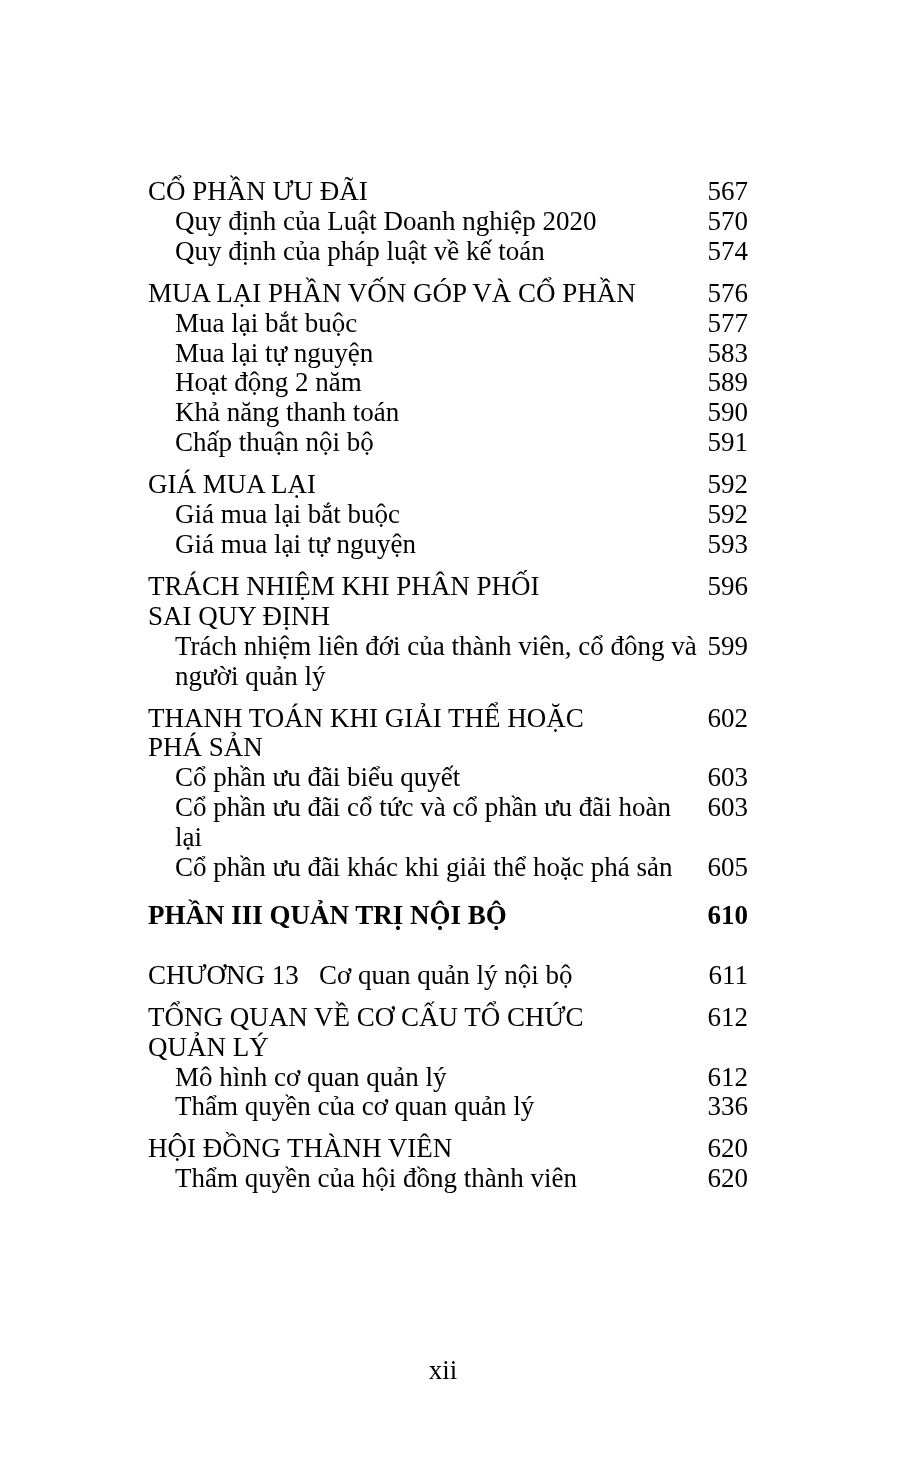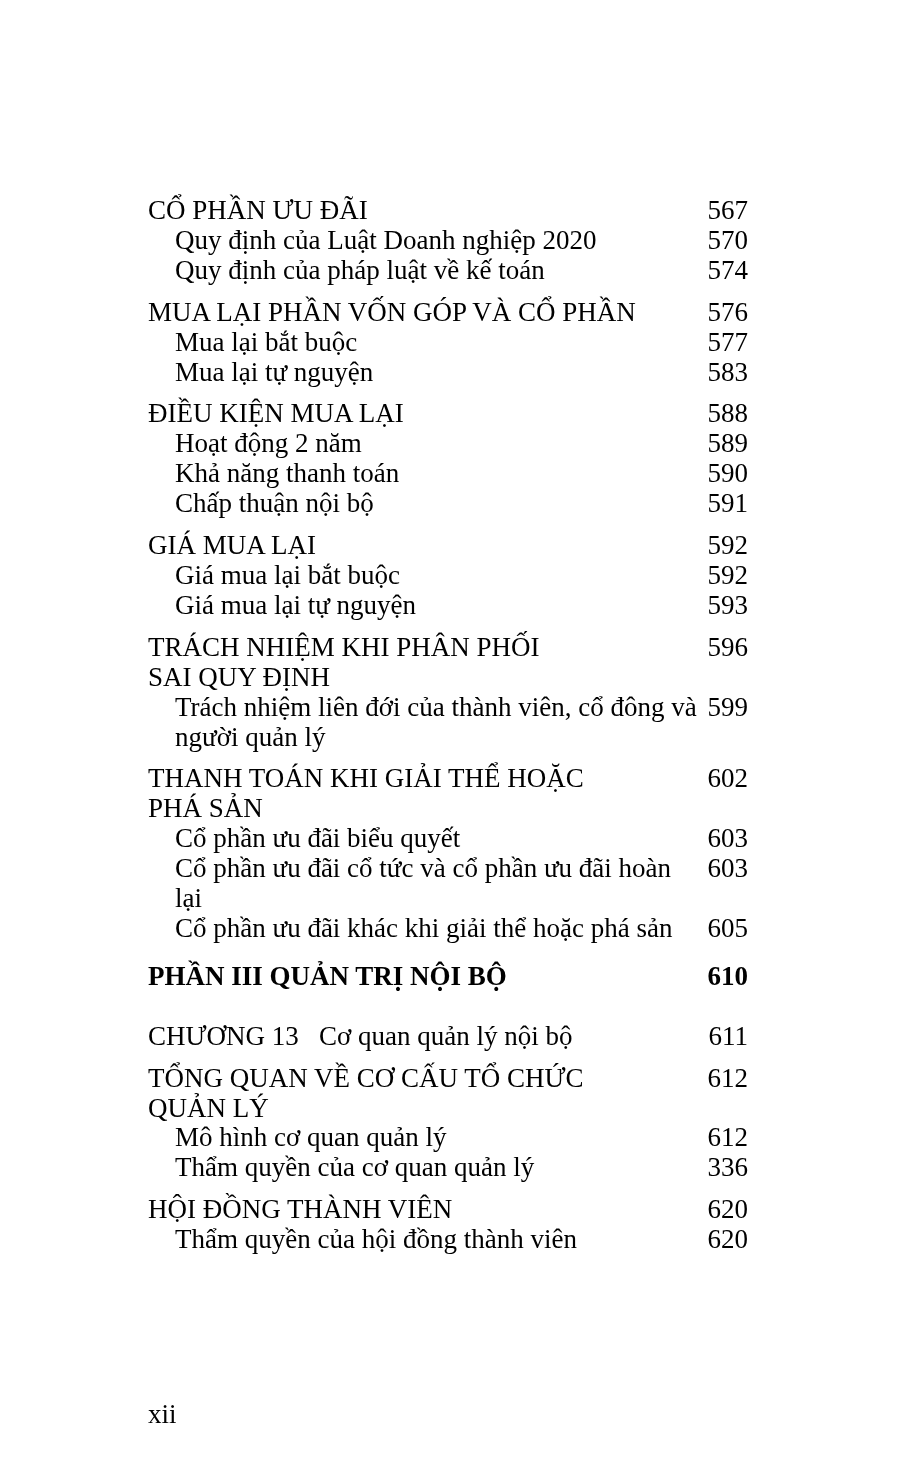--- a/index.html
+++ b/index.html
@@ -12,21 +12,21 @@
     width: 916px;
     height: 1477px;
     background: #ffffff;
     color: #000000;
     font-family: "Liberation Serif", "DejaVu Serif", serif;
     overflow: hidden;
   }
   .toc {
     position: absolute;
     left: 148px;
-    top: 196px;
+    top: 177px;
     width: 600px;
   }
   .row {
     display: flex;
     align-items: flex-start;
     font-size: 27px;
     line-height: 29.9px;
   }
   .row .t {
     flex: 1 1 auto;
@@ -43,23 +43,23 @@
   }
   .row.section { margin-top: 12px; }
   .row.part    { margin-top: 18px; font-weight: bold; align-items: flex-end; }
   .row.chapter { margin-top: 30px; font-weight: normal; }
   .toc .row:first-child { margin-top: 0; }
   .footer {
     position: absolute;
     left: 148px;
     width: 590px;
     top: 1356px;
+    text-align: center;
     font-size: 27px;
     line-height: 29.9px;
-    margin-top: 44px;
   }
 </style>
 </head>
 <body>
 
 <div class="page">
   <div class="toc">
       <div class="row section">
         <span class="t">CỔ PHẦN ƯU ĐÃI</span>
         <span class="p">567</span>
@@ -76,24 +76,20 @@
         <span class="t">MUA LẠI PHẦN VỐN GÓP VÀ CỔ PHẦN</span>
         <span class="p">576</span>
       </div>
       <div class="row sub">
         <span class="t">Mua lại bắt buộc</span>
         <span class="p">577</span>
       </div>
       <div class="row sub">
         <span class="t">Mua lại tự nguyện</span>
         <span class="p">583</span>
-      </div>
-      <div class="row section">
-        <span class="t">ĐIỀU KIỆN MUA LẠI</span>
-        <span class="p">588</span>
       </div>
       <div class="row sub">
         <span class="t">Hoạt động 2 năm</span>
         <span class="p">589</span>
       </div>
       <div class="row sub">
         <span class="t">Khả năng thanh toán</span>
         <span class="p">590</span>
       </div>
       <div class="row sub">

